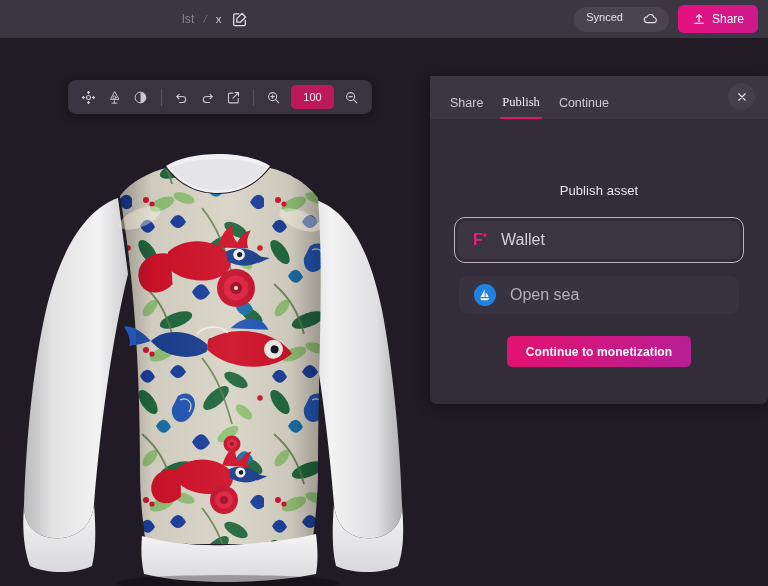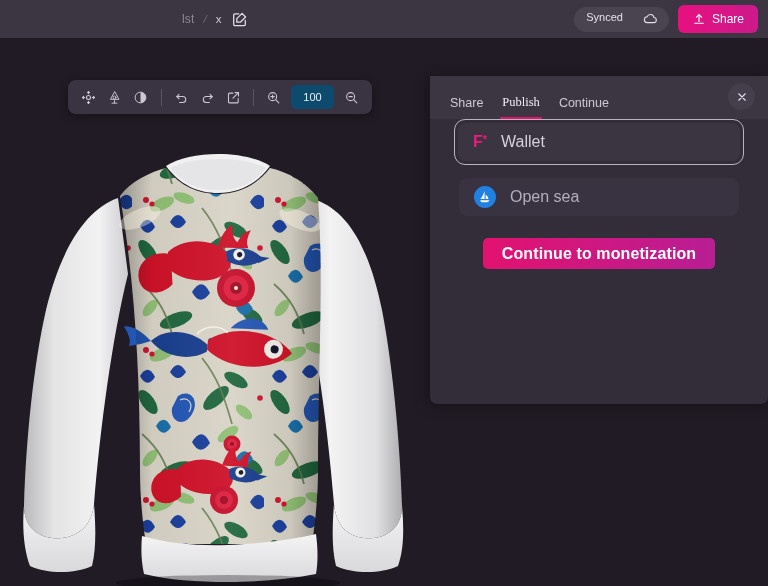--- a/index.html
+++ b/index.html
@@ -61,21 +61,21 @@
     box-shadow: 0 2px 10px rgba(0,0,0,.35);
     z-index: 5;
   }
   .tb-btn {
     width: 28px; height: 26px;
     display: flex; align-items: center; justify-content: center;
     cursor: pointer; border-radius: 4px; background: none; border: none;
   }
   .tb-div { width: 1px; height: 17px; background: #5a5364; margin: 0 7px; }
   .zoom-val {
-    width: 47px; height: 24px; background: #0c4a6e; border-radius: 5px;
+    width: 47px; height: 24px; background: #be185d; border-radius: 5px;
     display: flex; align-items: center; justify-content: center;
     font-size: 11px; color: #efecf2; margin: 0 4px; cursor: text;
   }
 
   
   .garment { position: absolute; left: 0; top: 0; width: 430px; height: 548px; }
 
   
   .panel {
     position: absolute; top: 38px; left: 430px;
@@ -132,21 +132,21 @@
     line-height: 1; display: flex; align-items: flex-start;
     font-family: "Liberation Sans", sans-serif;
   }
   .wallet-logo sup { font-size: 11px; line-height: 1; }
 
   .cta-wrap { display: flex; justify-content: center; margin-top: 22px; }
   .cta {
     background: linear-gradient(95deg, #e2126f 0%, #b81e94 100%);
     border: none; border-radius: 5px;
     height: 31px; padding: 0 19px;
-    font-size: 16px; color: #fff; font-weight: 700;
+    font-size: 12px; color: #fff; font-weight: 700;
     cursor: pointer; letter-spacing: .1px;
     font-family: "Liberation Sans", sans-serif;
   }
 </style>
 </head>
 <body>
 
 <div id="app">
 
   <div class="canvas">
@@ -393,20 +393,21 @@
           <div class="tab">Continue</div>
         </div>
         <div class="panel-close">
           <svg width="12" height="12" viewBox="0 0 24 24">
             <path d="M5.5 5.5 L18.5 18.5 M18.5 5.5 L5.5 18.5" stroke="#e6e2ea" stroke-width="2.2" stroke-linecap="round" fill="none"></path>
           </svg>
         </div>
       </div>
 
       <div class="panel-body">
+        <div class="panel-title">Publish asset</div>
 
         <div class="opt-outer">
           <div class="opt-row">
             <div class="wallet-logo">F<sup>*</sup></div>
             <div class="opt-label">Wallet</div>
           </div>
         </div>
 
         <div class="opt-row plain">
           <svg width="22" height="22" viewBox="0 0 32 32">

